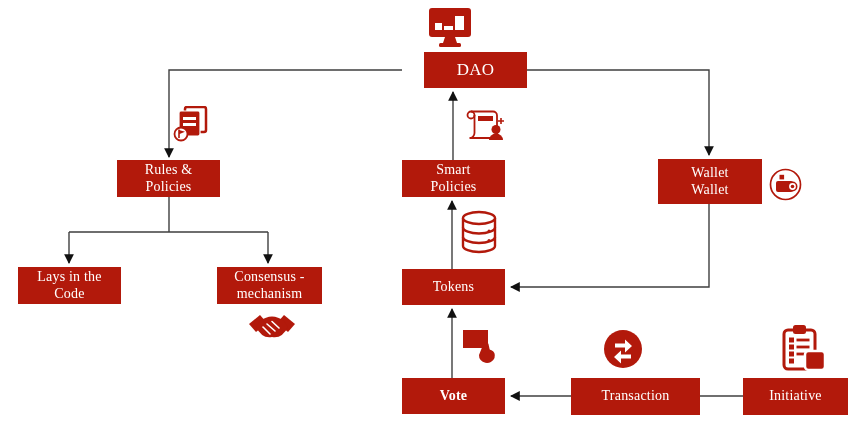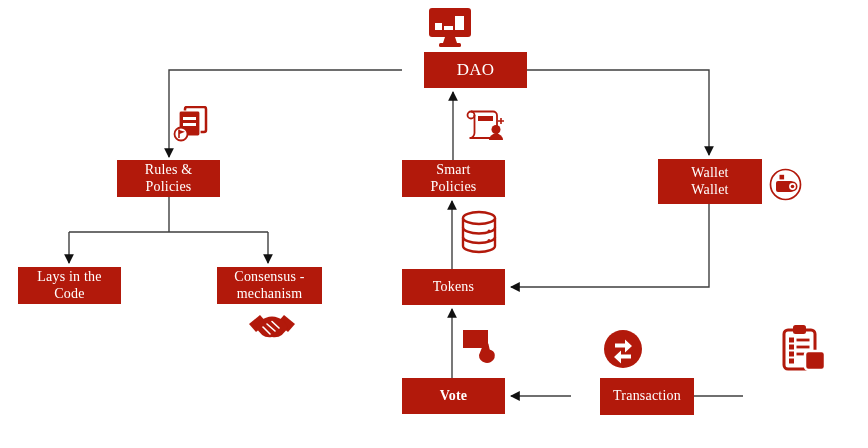--- a/index.html
+++ b/index.html
@@ -72,24 +72,27 @@
 
   <div class="node" style="left:402px;top:378px;width:103px;height:36px;font-weight:bold;">
     <span>Vote</span>
   </div>
 
   <div class="node" style="left:658px;top:159px;width:104px;height:45px;">
     <span>Wallet</span>
     <span>Wallet</span>
   </div>
 
-  <div class="node" style="left:600px;top:378px;width:94px;height:37px;">
+  <div class="node" style="left:571px;top:378px;width:129px;height:37px;">
     <span>Transaction</span>
   </div>
 
+  <div class="node" style="left:743px;top:378px;width:105px;height:37px;">
+    <span>Initiative</span>
+  </div>
 
   <div class="icon" style="left:426px;top:7px;width:48px;height:42px;">
     <svg viewBox="0 0 48 42">
       <rect x="3" y="1" width="42" height="29" rx="3" fill="#B2190B"></rect>
       <rect x="9" y="16" width="7" height="7" fill="#fff"></rect>
       <rect x="18" y="19" width="9" height="4" fill="#fff"></rect>
       <rect x="29" y="9" width="9" height="14" fill="#fff"></rect>
       <polygon points="19,30 29,30 31,36 17,36" fill="#B2190B"></polygon>
       <rect x="13" y="36" width="22" height="4" rx="1.5" fill="#B2190B"></rect>
     </svg>

